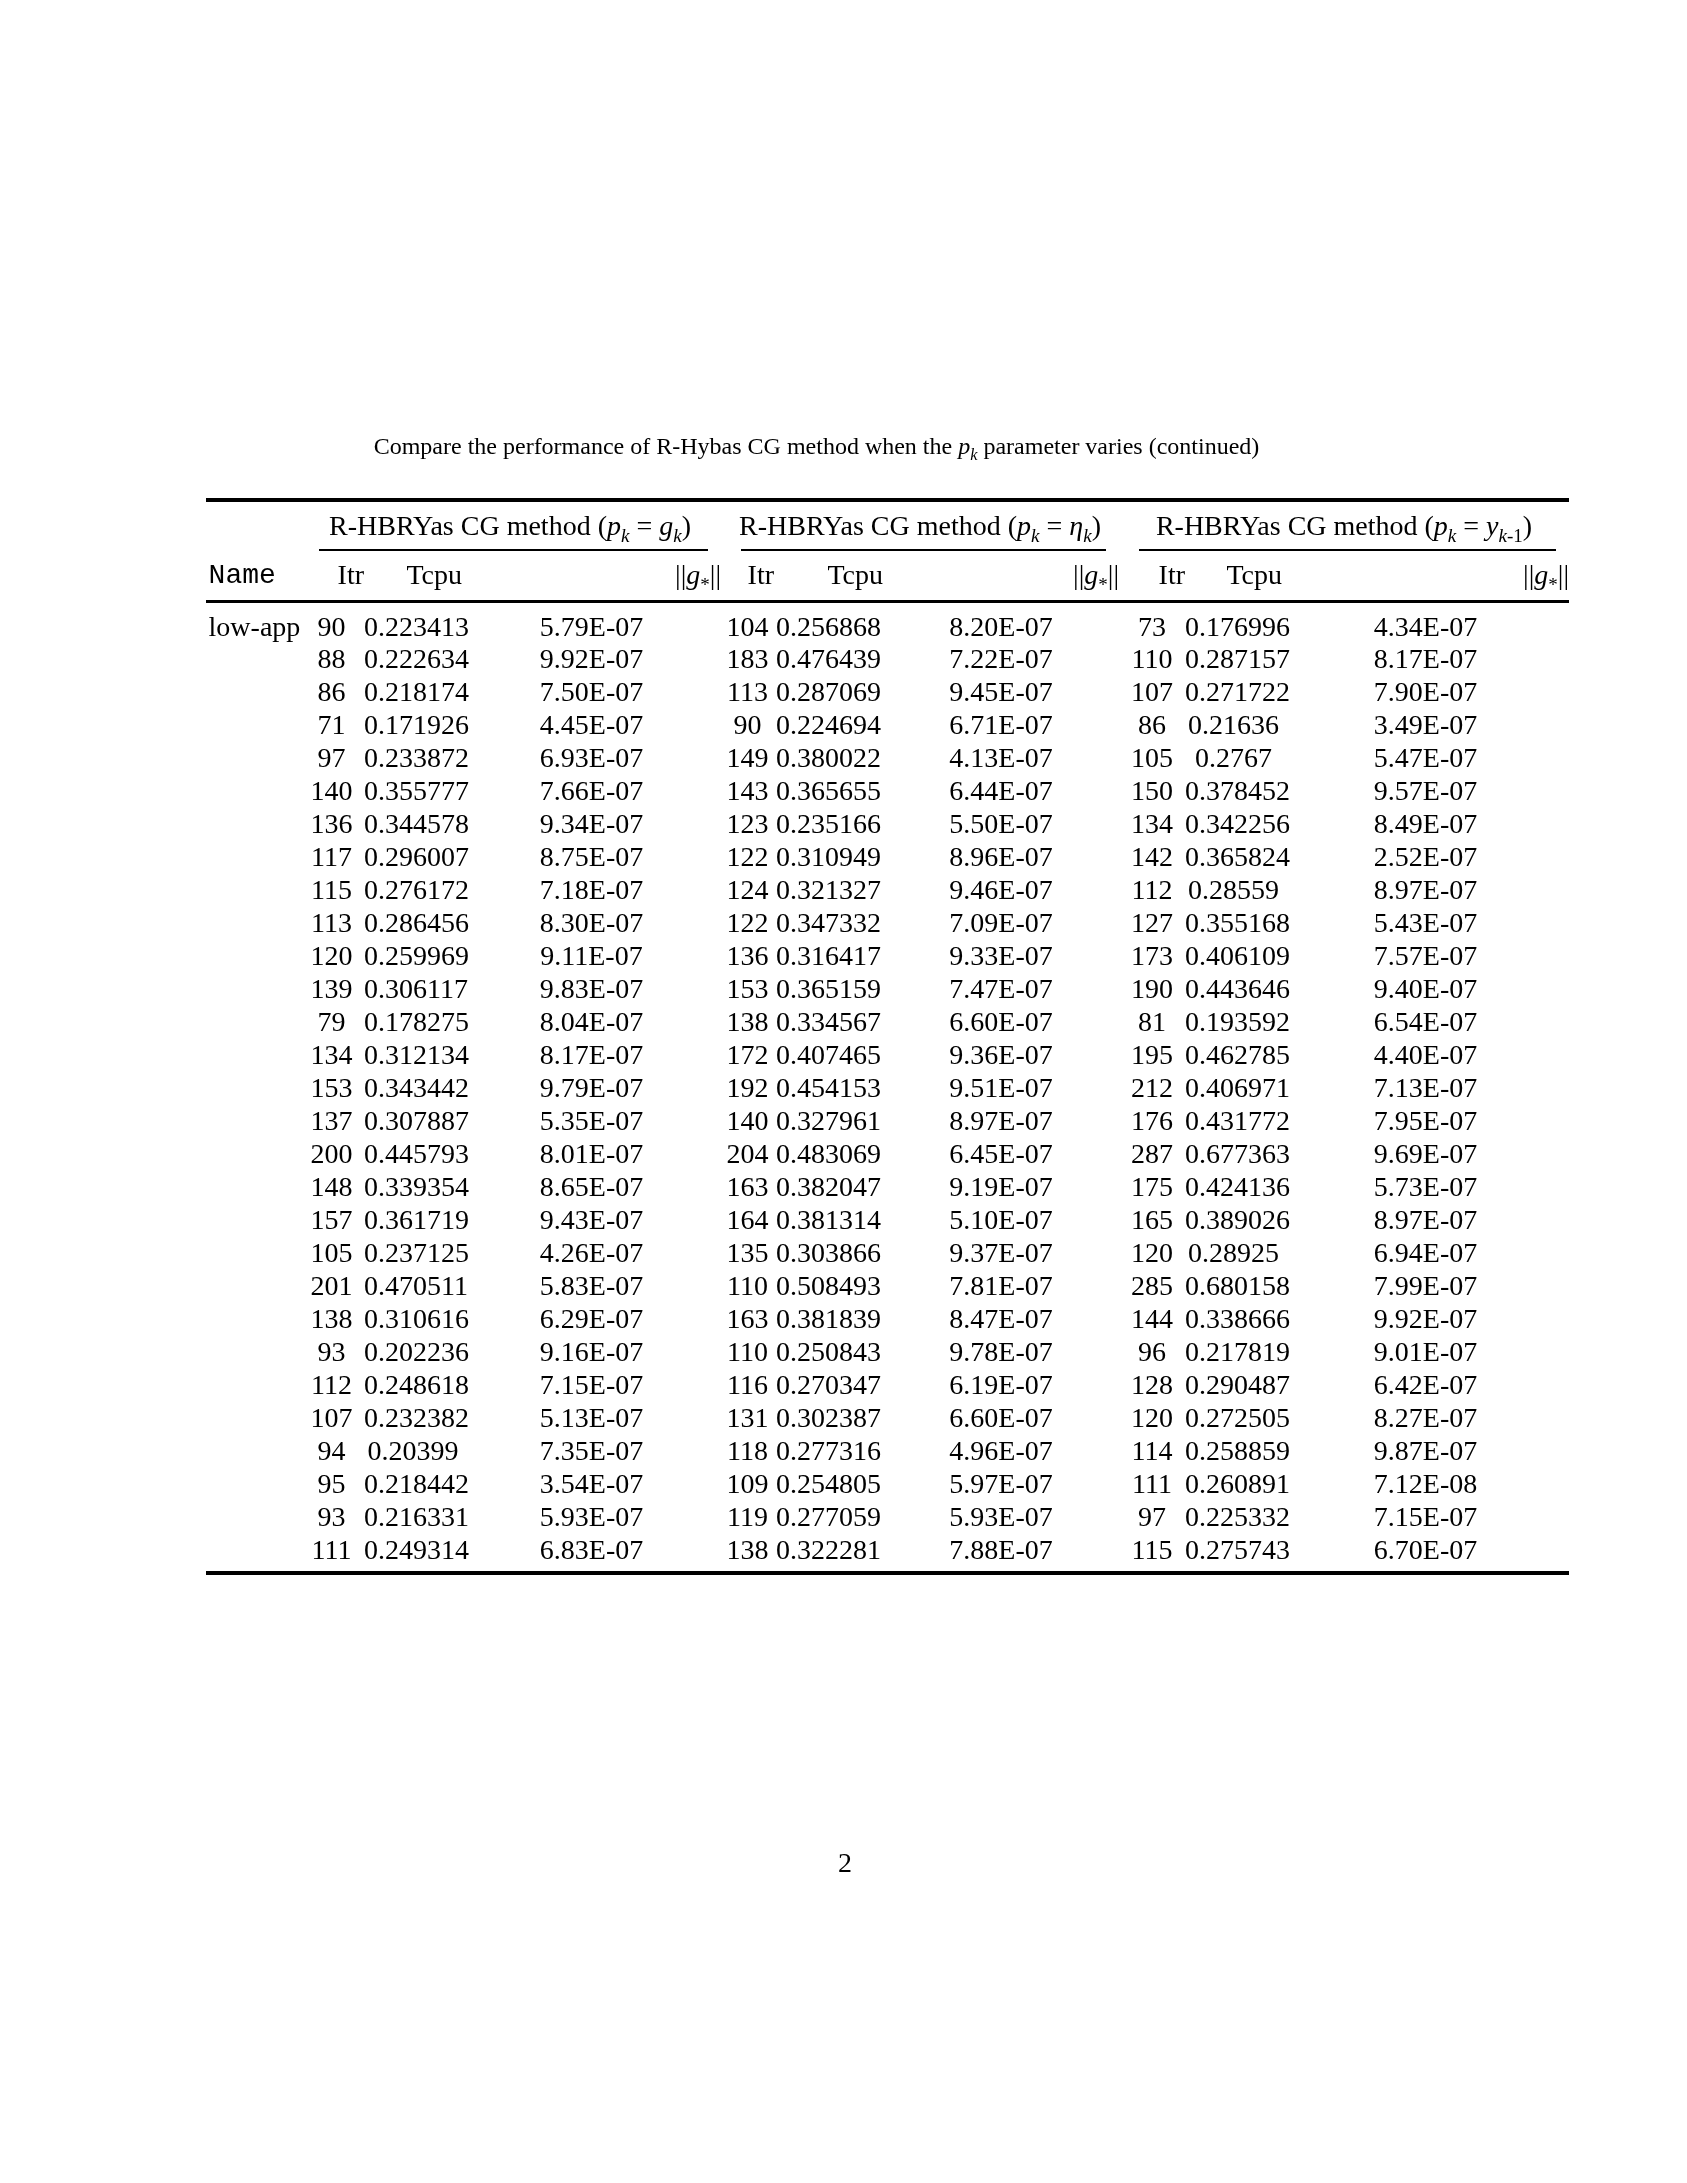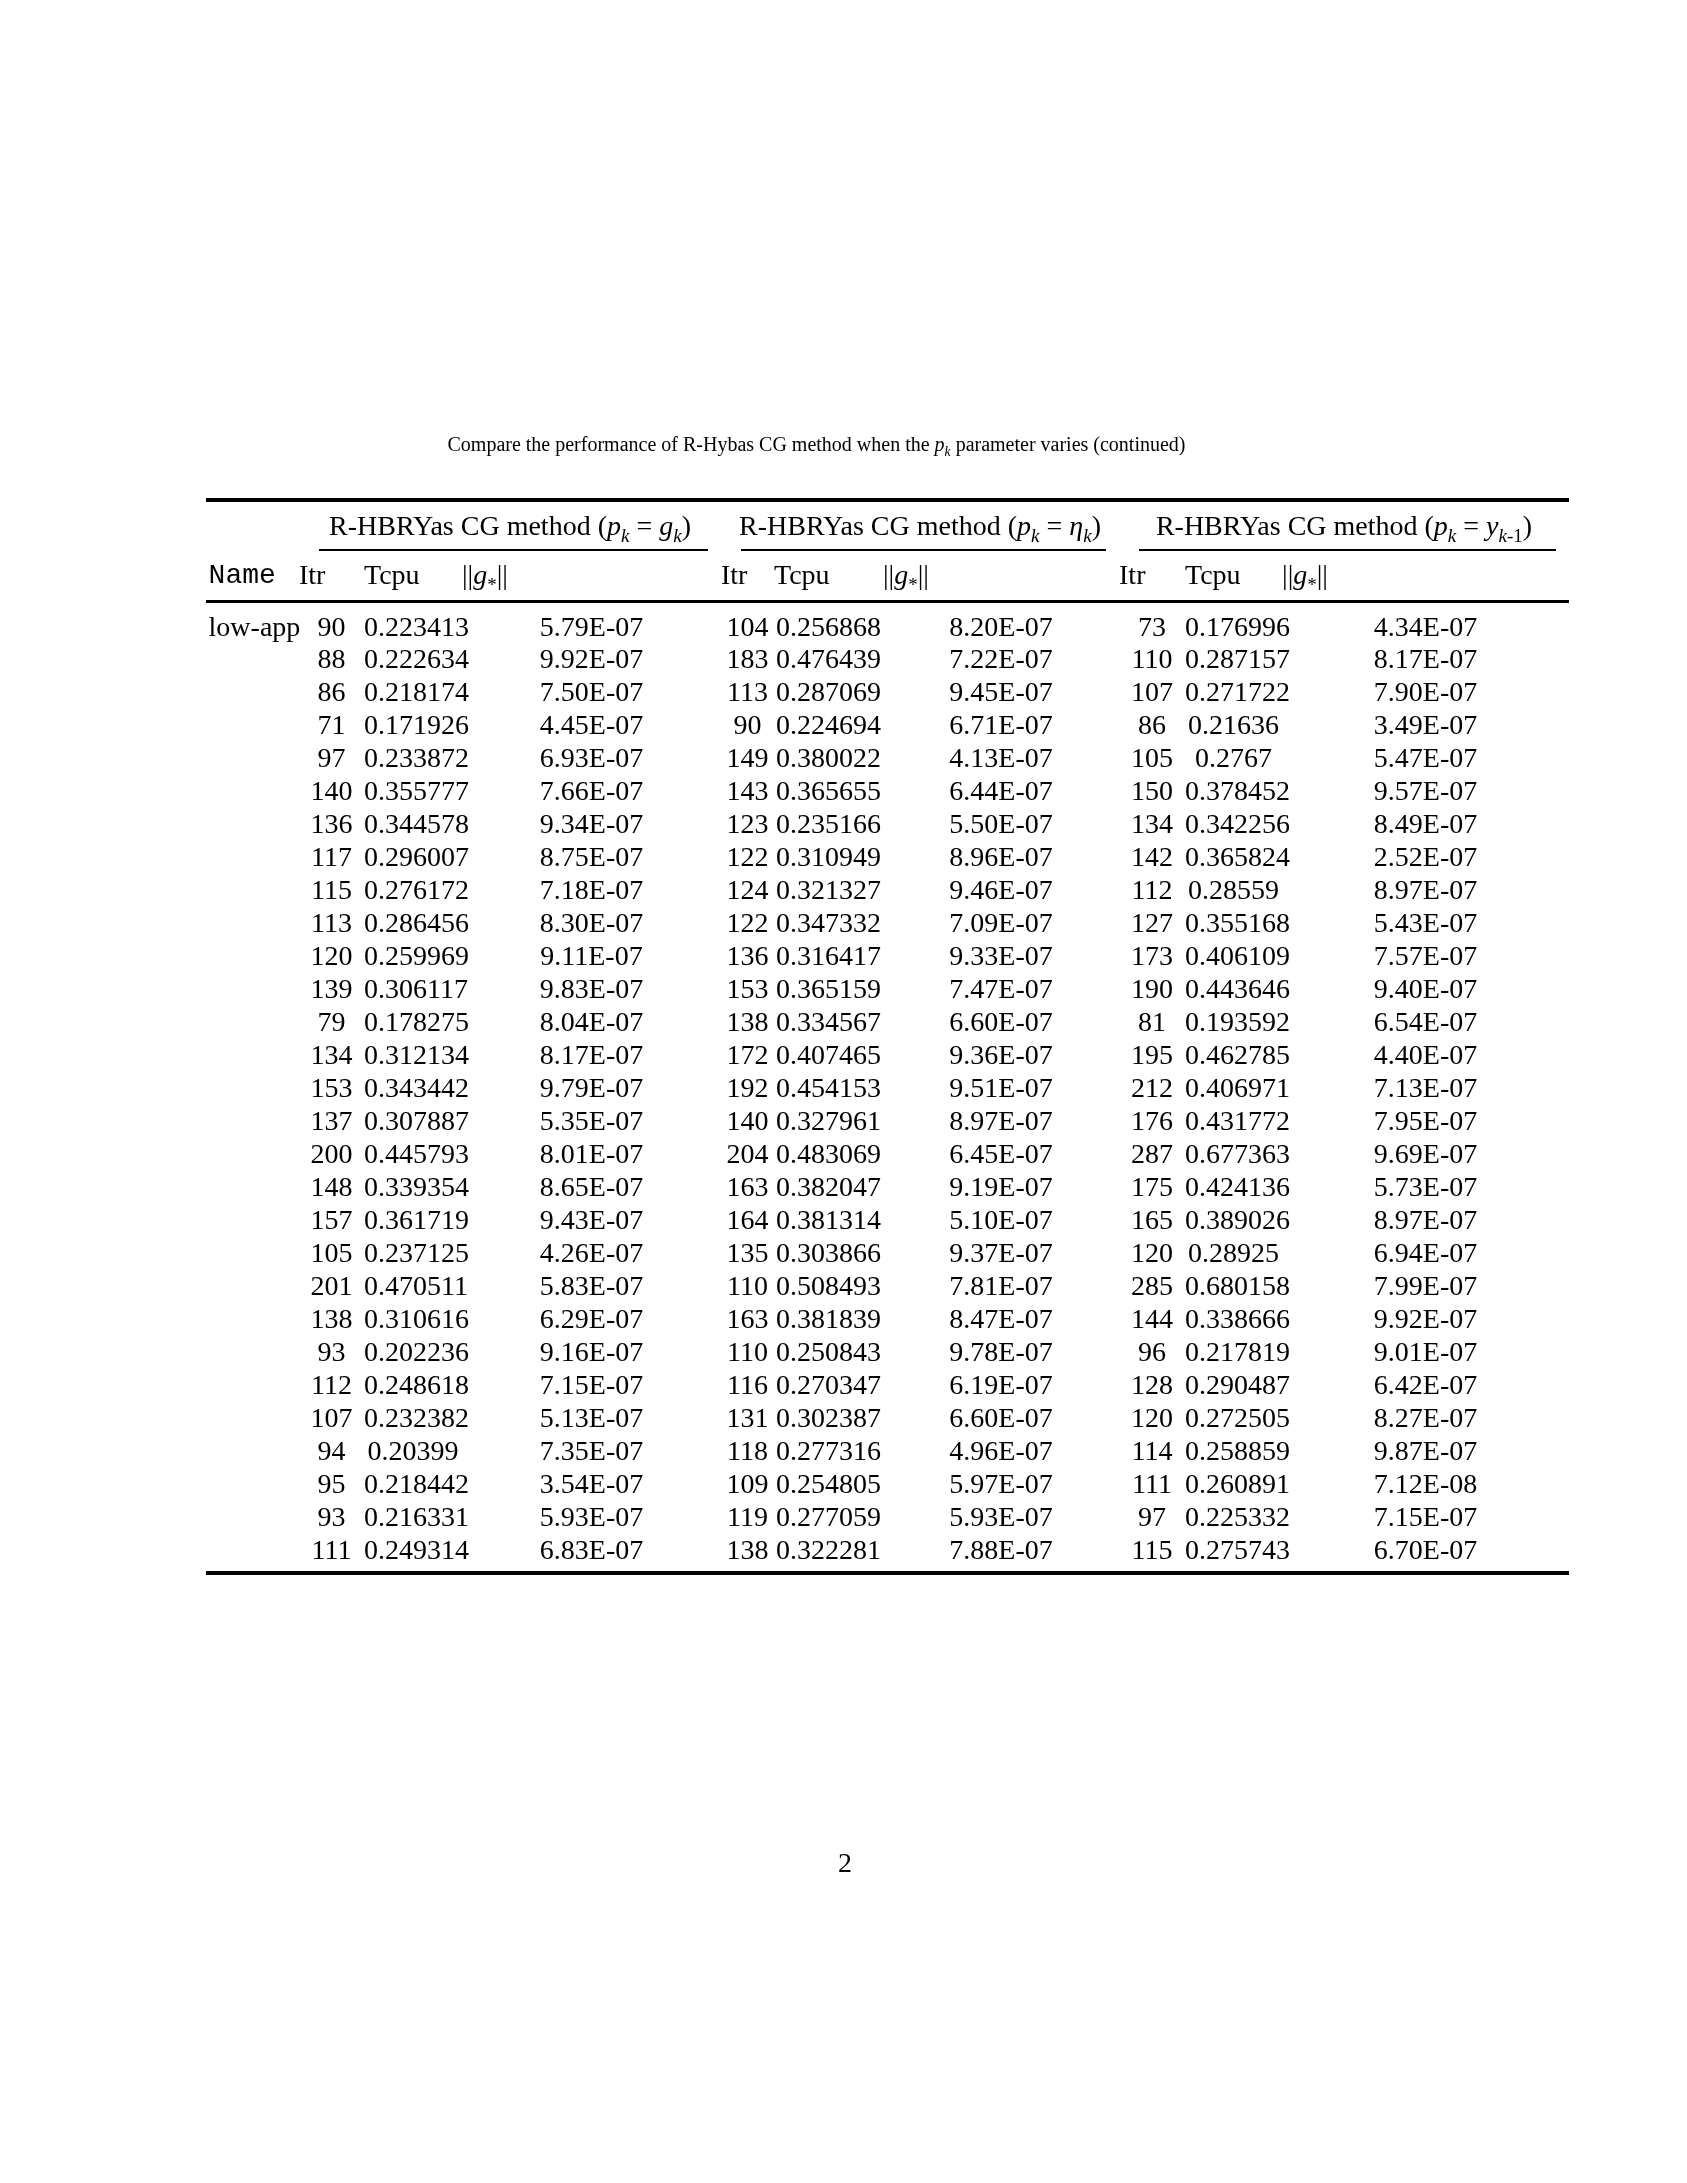--- a/index.html
+++ b/index.html
@@ -10,21 +10,21 @@
     color:#000000;
     font-family:"Liberation Serif","DejaVu Serif",serif;
   }
   i { font-style:italic; }
   sub { font-size:68%; line-height:0; }
 
   .page-title {
     position:absolute;
     top:433px; left:0; width:1633px;
     text-align:center;
-    font-size:20px;
+    font-size:24px;
     white-space:nowrap;
   }
 
   table.results {
     position:absolute;
     top:498px; left:206px;
     width:1362px;
     border-collapse:collapse;
     table-layout:fixed;
     font-size:28px;
@@ -56,21 +56,21 @@
     position:absolute;
     left:20px; right:13.2px; bottom:0;
     border-bottom:2.6px solid #000;
     height:0;
   }
 
   tr.sub-row th {
     border-bottom:3.3px solid #000;
     height:50px;
     vertical-align:middle;
-    text-align:left;
+    text-align:right;
     white-space:nowrap;
   }
   tr.sub-row th.col-name { text-align:left; padding-left:2.6px;font-family:Liberation Mono, monospace; }
 
   tbody td {
     height:33px;
     text-align:center;
     vertical-align:middle;
     white-space:nowrap;
   }

